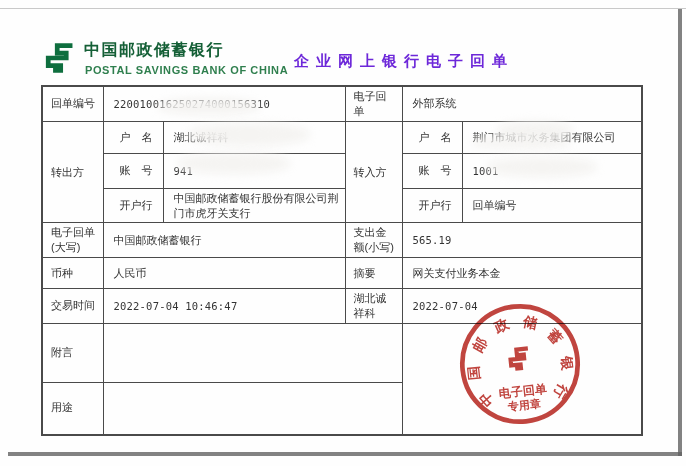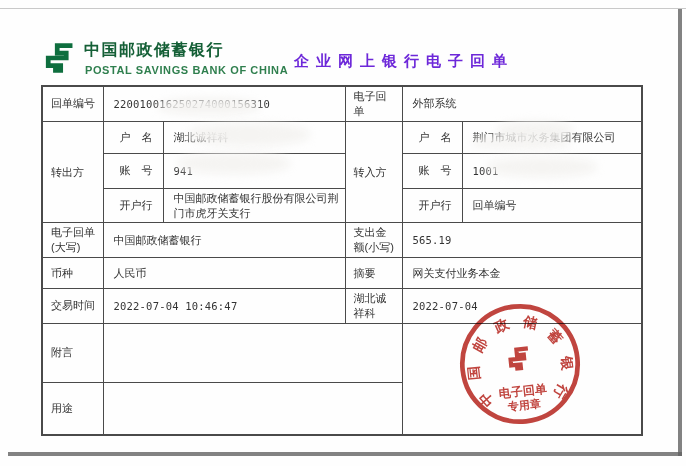--- a/index.html
+++ b/index.html
@@ -32,21 +32,21 @@
     vertical-align:middle;
     padding:2px 6px 2px 8px;
     line-height:1.35;
     overflow:hidden;
   }
   .receipt-table{border:2px solid #4a4a4a;}
   td.sub{padding-left:16px;}
   td.val{padding-left:10px;}
   td.mono{font-family:"DejaVu Sans Mono","Liberation Mono",monospace;font-size:10.5px;letter-spacing:.2px;}
   tr.r1{height:25px;} tr.r2{height:32px;} tr.r3{height:35px;} tr.r4{height:31px;}
-  tr.r5{height:34px;} tr.r6{height:31px;} tr.r7{height:32px;margin-top:32px;} tr.r8{height:59px;margin-top:28px;} tr.r9{height:53px;}
+  tr.r5{height:34px;} tr.r6{height:31px;} tr.r7{height:32px;margin-top:32px;} tr.r8{height:59px;margin-top:28px;} tr.r9{height:53px;font-family:Liberation Mono, monospace;}
 
   
   .blur-patch{position:absolute;background:rgba(244,243,241,.92);filter:blur(4px);border-radius:45%;pointer-events:none;}
   .bp1{left:158px;top:98px;width:102px;height:17px;}
   .bp2{left:188px;top:123px;width:122px;height:23px;}
   .bp3{left:178px;top:153px;width:112px;height:21px;}
   .bp4{left:497px;top:121px;width:76px;height:19px;}
   .bp5{left:471px;top:137px;width:100px;height:12px;}
   .bp6{left:487px;top:157px;width:110px;height:20px;}
 

